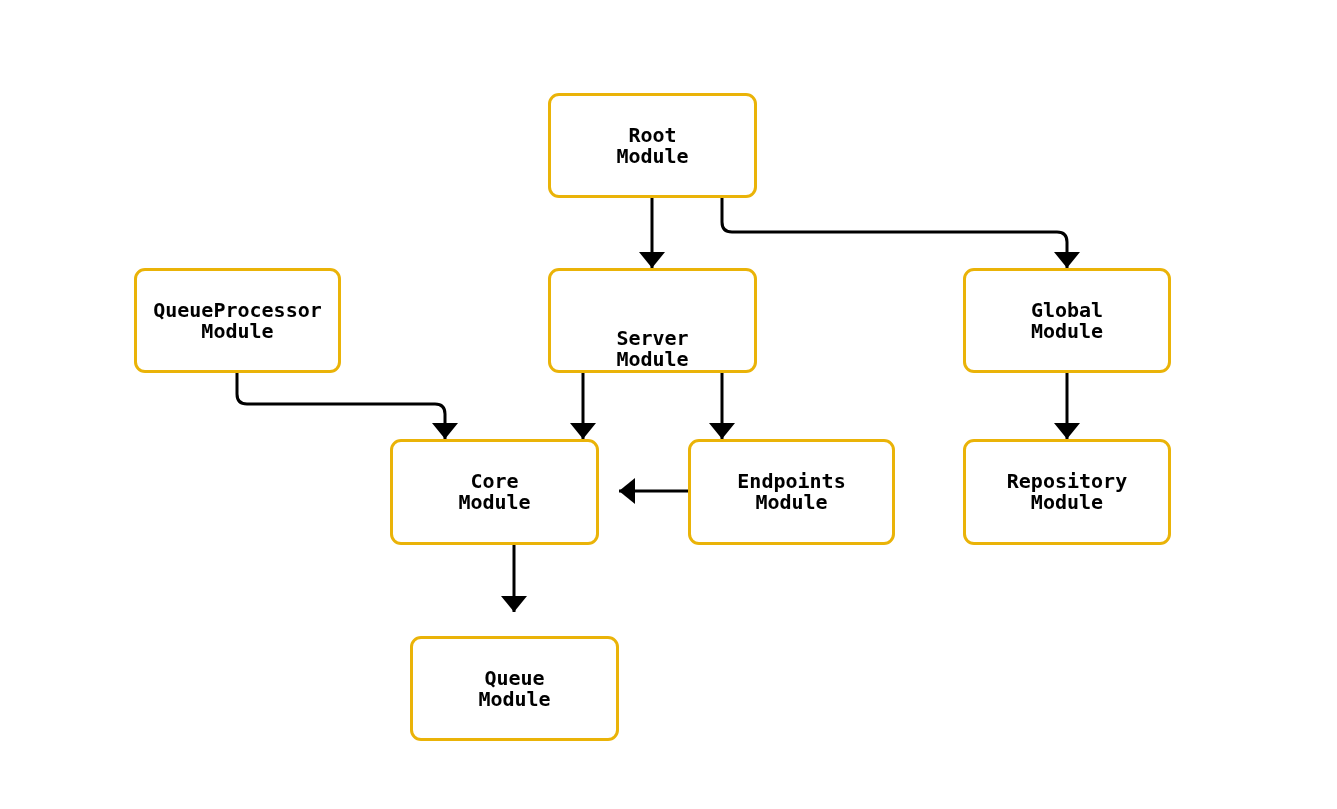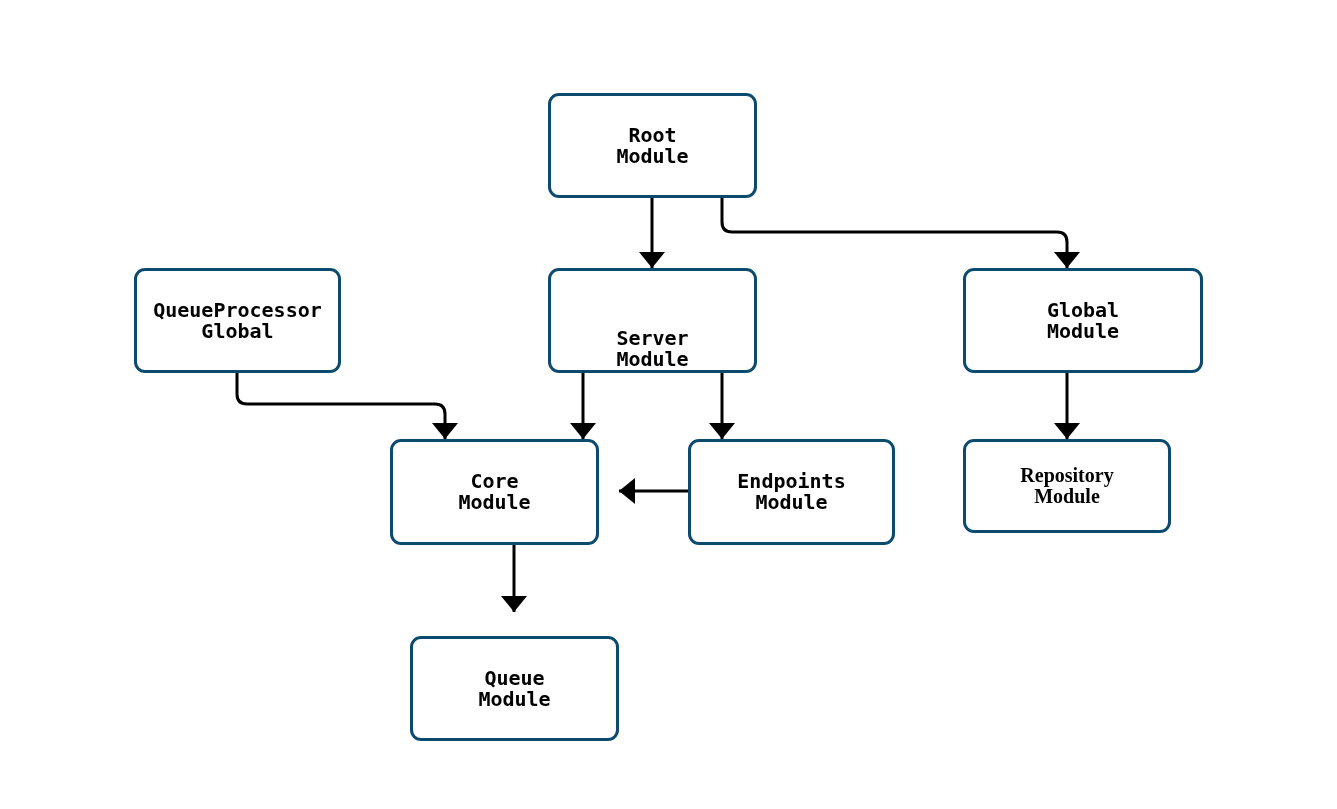--- a/index.html
+++ b/index.html
@@ -13,44 +13,44 @@
     overflow: hidden;
   }
   .edges-layer {
     position: absolute;
     left: 0; top: 0;
     width: 1337px; height: 809px;
     pointer-events: none;
   }
   .node {
     position: absolute;
-    border: 3px solid #0c4a6e;
+    border: 3px solid #eab308;
     border-radius: 11px;
     background: #ffffff;
     display: flex;
     align-items: center;
     justify-content: center;
     text-align: center;
   }
   .node-label {
     font-size: 20px;
     font-weight: bold;
     line-height: 1.05;
     color: #000000;
     white-space: pre-line;
     letter-spacing: 0px;
   }
   
   .n-root           { left: 548px; top:  93px; width: 209px; height: 105px; }
   .n-queueprocessor { left: 134px; top: 268px; width: 207px; height: 105px; }
   .n-server         { left: 548px; top: 268px; width: 209px; height: 105px; align-items: flex-end; }
-  .n-global         { left: 963px; top: 268px; width: 240px; height: 105px; }
+  .n-global         { left: 963px; top: 268px; width: 208px; height: 105px; }
   .n-core           { left: 390px; top: 439px; width: 209px; height: 106px; }
   .n-endpoints      { left: 688px; top: 439px; width: 207px; height: 106px; }
-  .n-repository     { left: 963px; top: 439px; width: 208px; height: 94px; font-family: Liberation Serif, serif; }
+  .n-repository     { left: 963px; top: 439px; width: 208px; height: 106px; }
   .n-queue          { left: 410px; top: 636px; width: 209px; height: 105px; }
   .edge {
     fill: none;
     stroke: #000000;
     stroke-width: 3px;
   }
 </style>
 </head>
 <body>
 
@@ -72,21 +72,21 @@
     <path class="edge" d="M514,545 L514,612" marker-end="url(#arrowhead)"></path>
   </svg>
 
   <div class="node n-root">
     <span class="node-label">Root
 Module</span>
   </div>
 
   <div class="node n-queueprocessor">
     <span class="node-label">QueueProcessor
-Global</span>
+Module</span>
   </div>
 
   <div class="node n-server">
     <span class="node-label">Server
 Module</span>
   </div>
 
   <div class="node n-global">
     <span class="node-label">Global
 Module</span>

